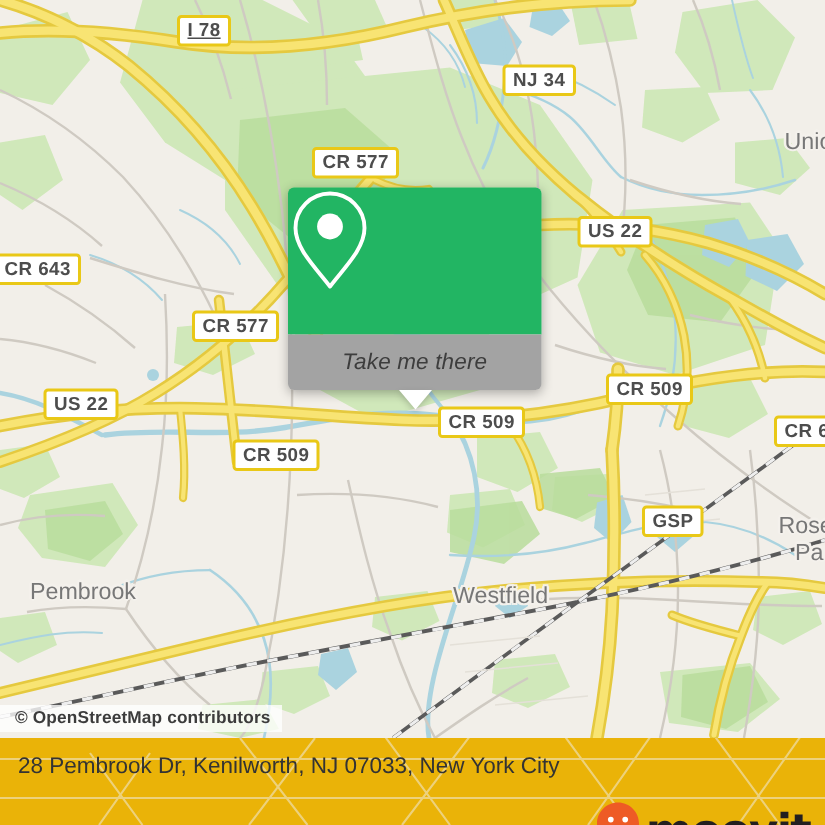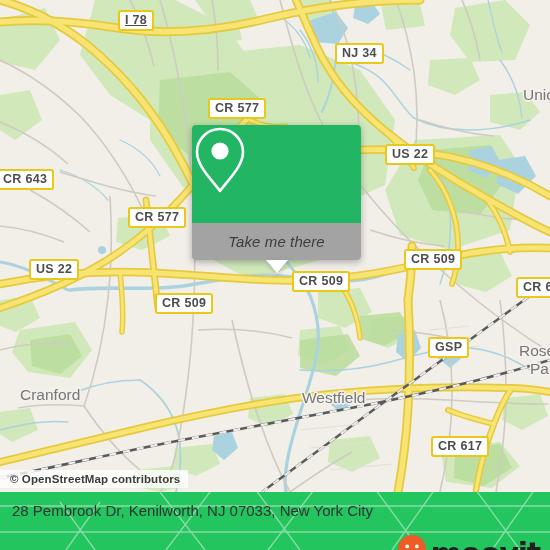--- a/index.html
+++ b/index.html
@@ -94,21 +94,21 @@
     width:0;height:0;
     border-left:11px solid transparent;
     border-right:11px solid transparent;
     border-top:13px solid #ffffff;
     filter:drop-shadow(0 2px 2px rgba(0,0,0,0.18));
   }
 
   
   #footer{
     position:absolute;left:0;top:492px;width:550px;height:58px;
-    background:#22c55e;
+    background:#eab308;
     overflow:hidden;
   }
   #footer-wm{position:absolute;left:0;top:0;opacity:.5;}
   #addr{
     position:absolute;left:12px;top:9px;width:395px;
     font-size:15px;line-height:20px;color:#333333;
     font-family:"Liberation Sans", sans-serif;
   }
   #logo{
     position:absolute;right:10px;top:12px;
@@ -301,38 +301,37 @@
         <path d="M262,492 C300,464 338,436 376,408 C420,376 464,344 508,312 C524,300 538,290 550,282" stroke="#eeeeee" stroke-width="2" fill="none" stroke-dasharray="7 7"></path>
       </g>
 
       <g stroke="#e4e0d8" fill="none" stroke-width="1">
         <path d="M300,430 L360,424 M310,448 L372,442 M330,470 L392,464"></path>
         <path d="M430,330 L470,326 M440,350 L480,346"></path>
       </g>
     </svg>
 
     <div class="place" style="left:523px;top:86px;">Union</div>
-    <div class="place" style="left:20px;top:386px;">Cranford</div>
+    <div class="place" style="left:20px;top:386px;">Pembrook</div>
     <div class="place" style="left:302px;top:389px;">Westfield</div>
     <div class="place" style="left:519px;top:342px;">Rose</div>
     <div class="place" style="left:530px;top:360px;">Park</div>
 
     <div class="shield" style="left:118px;top:10px;text-decoration:underline;">I 78</div>
     <div class="shield" style="left:335px;top:43px;">NJ 34</div>
     <div class="shield" style="left:208px;top:98px;">CR 577</div>
     <div class="shield" style="left:385px;top:144px;">US 22</div>
     <div class="shield" style="left:-4px;top:169px;">CR 643</div>
     <div class="shield" style="left:128px;top:207px;">CR 577</div>
     <div class="shield" style="left:29px;top:259px;">US 22</div>
     <div class="shield" style="left:404px;top:249px;">CR 509</div>
     <div class="shield" style="left:292px;top:271px;">CR 509</div>
     <div class="shield" style="left:155px;top:293px;">CR 509</div>
     <div class="shield" style="left:516px;top:277px;">CR 61</div>
     <div class="shield" style="left:400px;top:337px;margin-left:28px;">GSP</div>
-    <div class="shield" style="left:431px;top:436px;">CR 617</div>
 
     <div class="attrib">© OpenStreetMap contributors</div>
 
     <div id="card">
       <div id="card-head">
         <span>
           <svg width="56" height="70" viewBox="0 0 56 70">
             <path d="M28 4 C15.3 4 5 14.3 5 27 C5 41 19 54 28 66 C37 54 51 41 51 27 C51 14.3 40.7 4 28 4 Z" fill="none" stroke="#ffffff" stroke-width="2.6" stroke-linejoin="round"></path>
             <circle cx="28" cy="26" r="8.6" fill="#ffffff"></circle>
           </svg>

